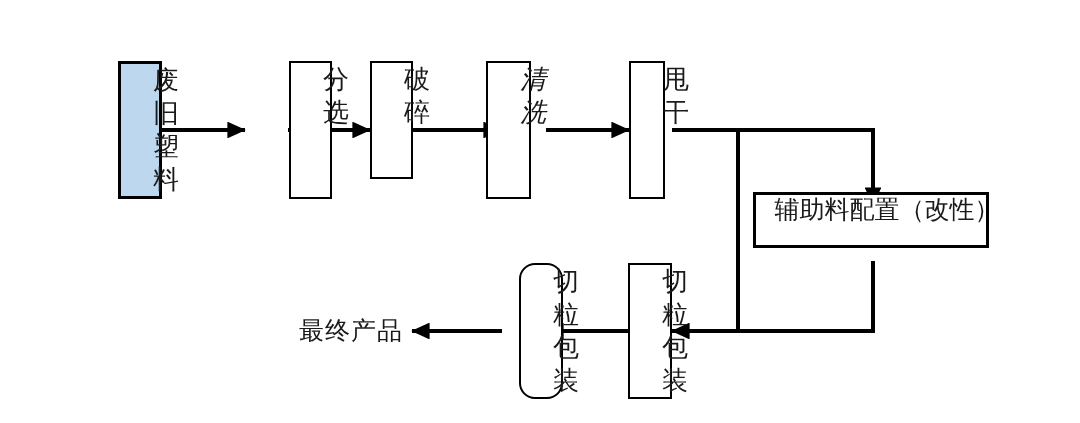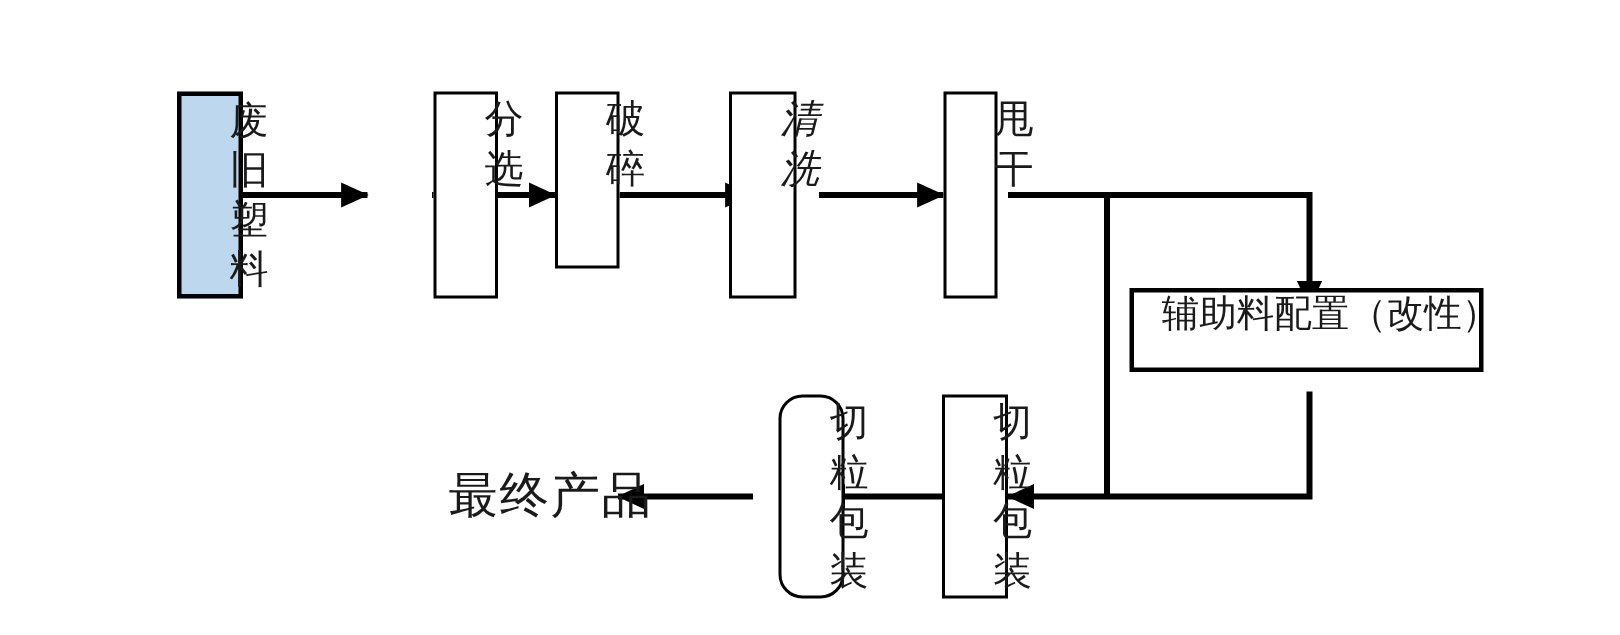--- a/index.html
+++ b/index.html
@@ -49,21 +49,21 @@
     font-size: 25px;
     line-height: 30px;
     border-width: 3px;
     white-space: nowrap;
   }
   .start-node {
     border-width: 3px;
   }
   .floating-label {
     position: absolute;
-    font-size: 33px;
+    font-size: 25px;
     line-height: 28px;
     color: #1a1a1a;
     letter-spacing: 1px;
     white-space: nowrap;
     z-index: 2;
   }
   .conn {
     stroke: #000000;
     stroke-width: 4;
     fill: none;

